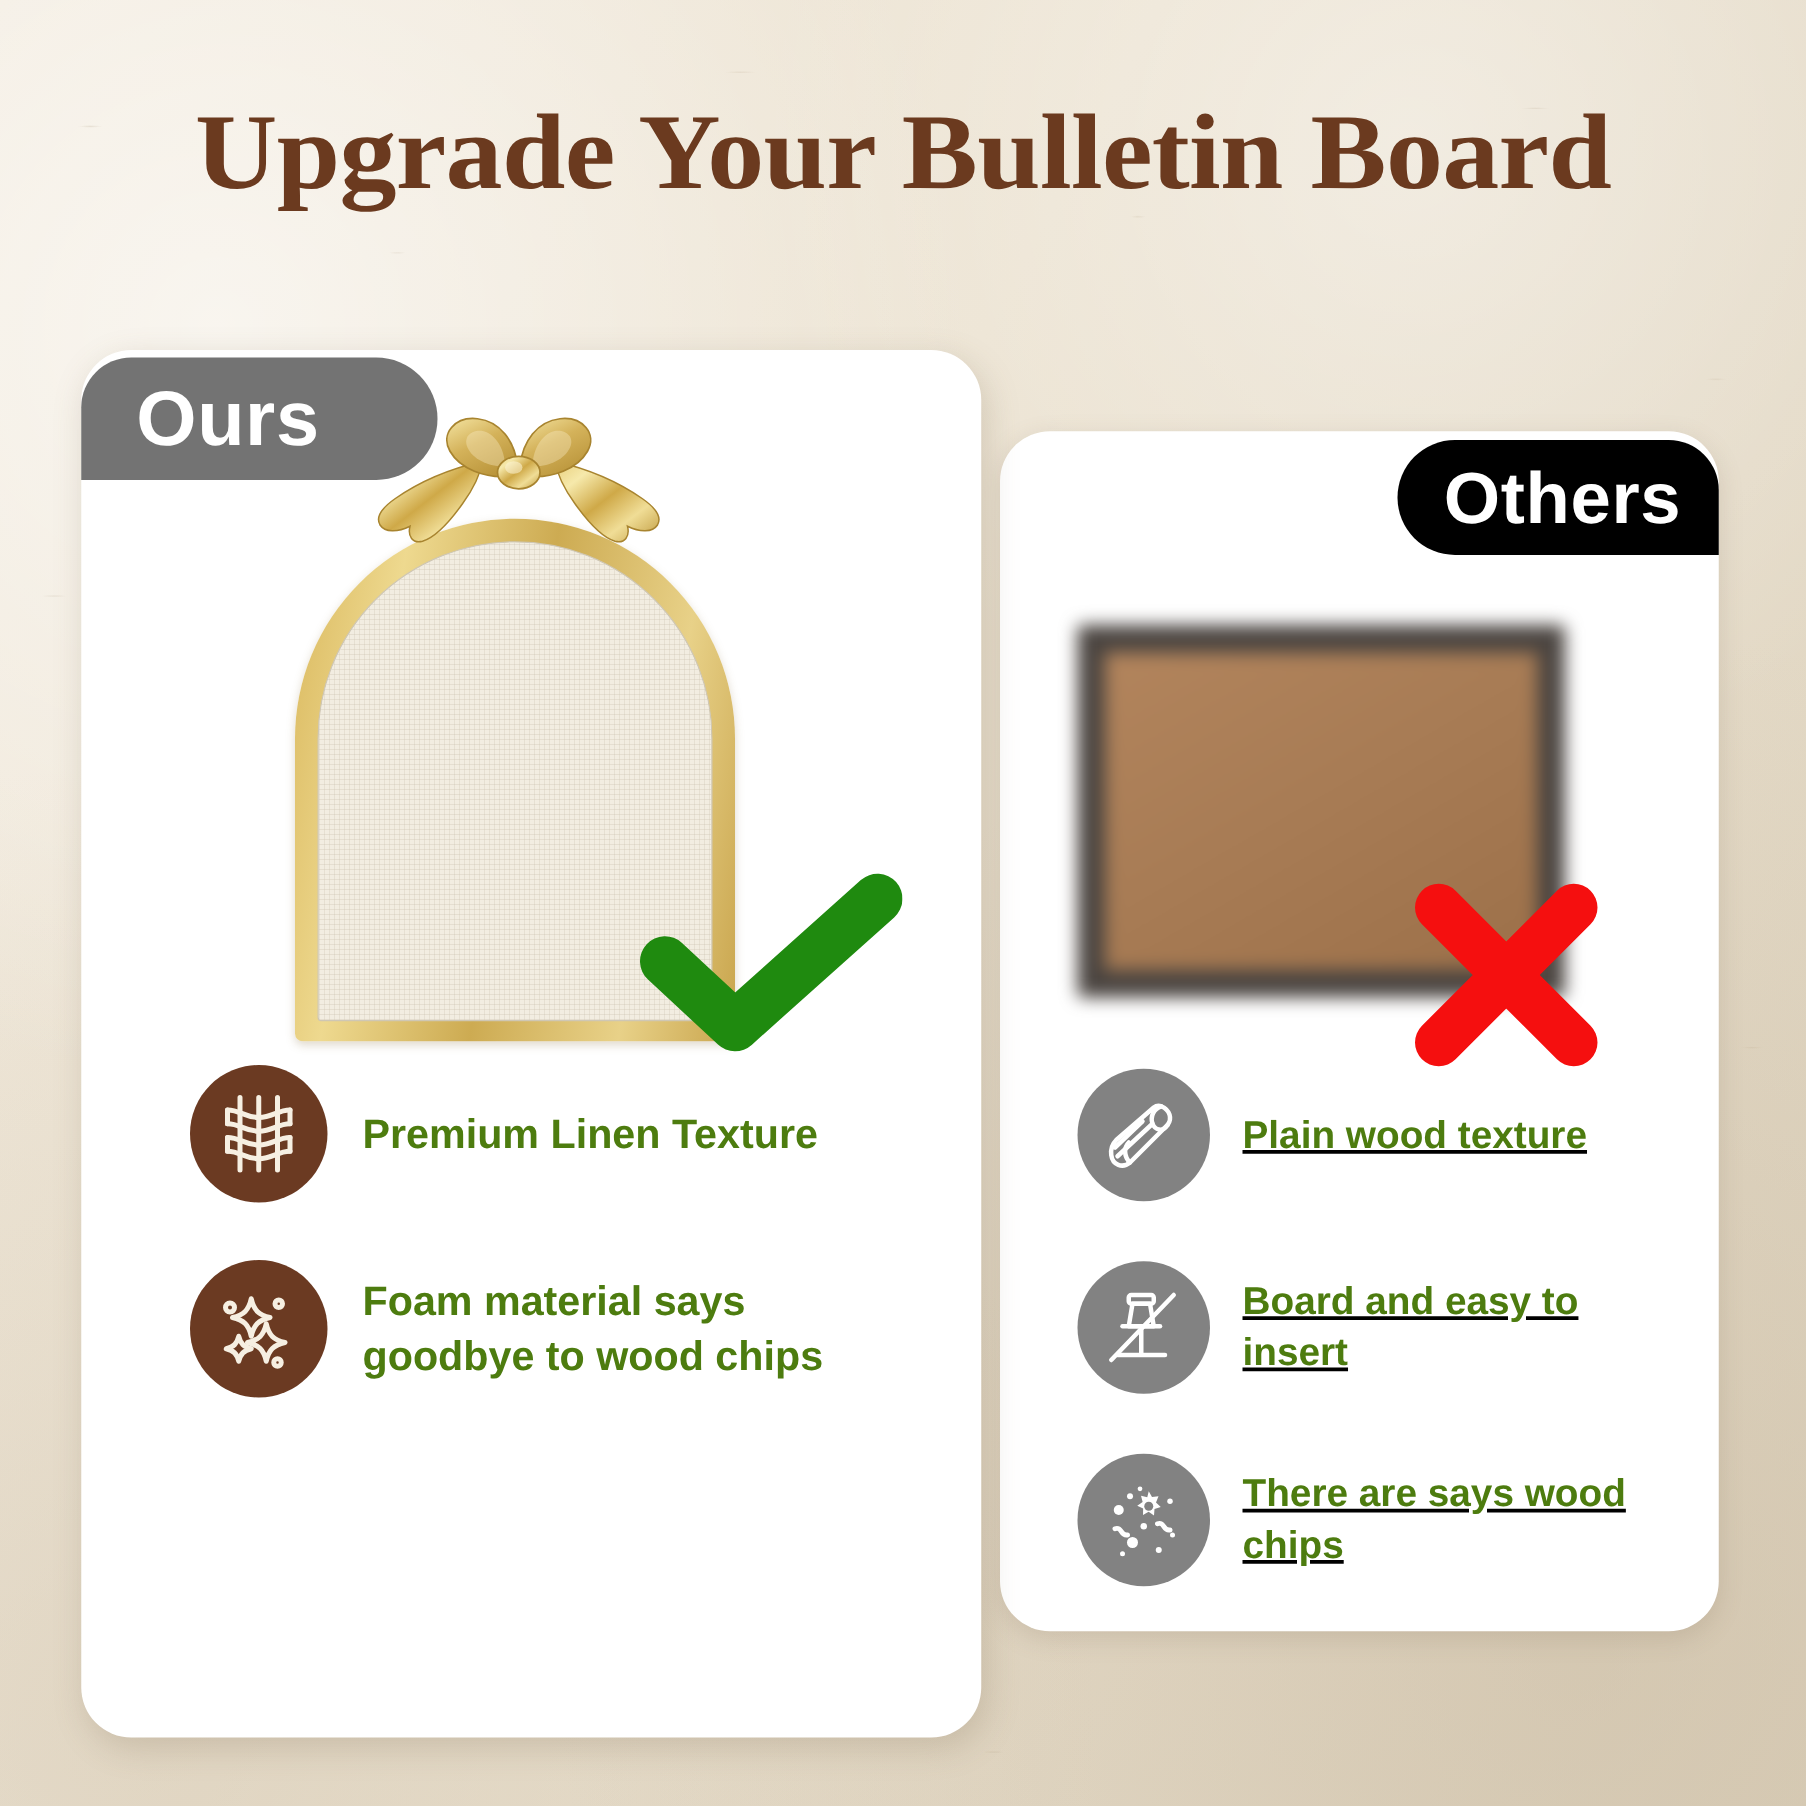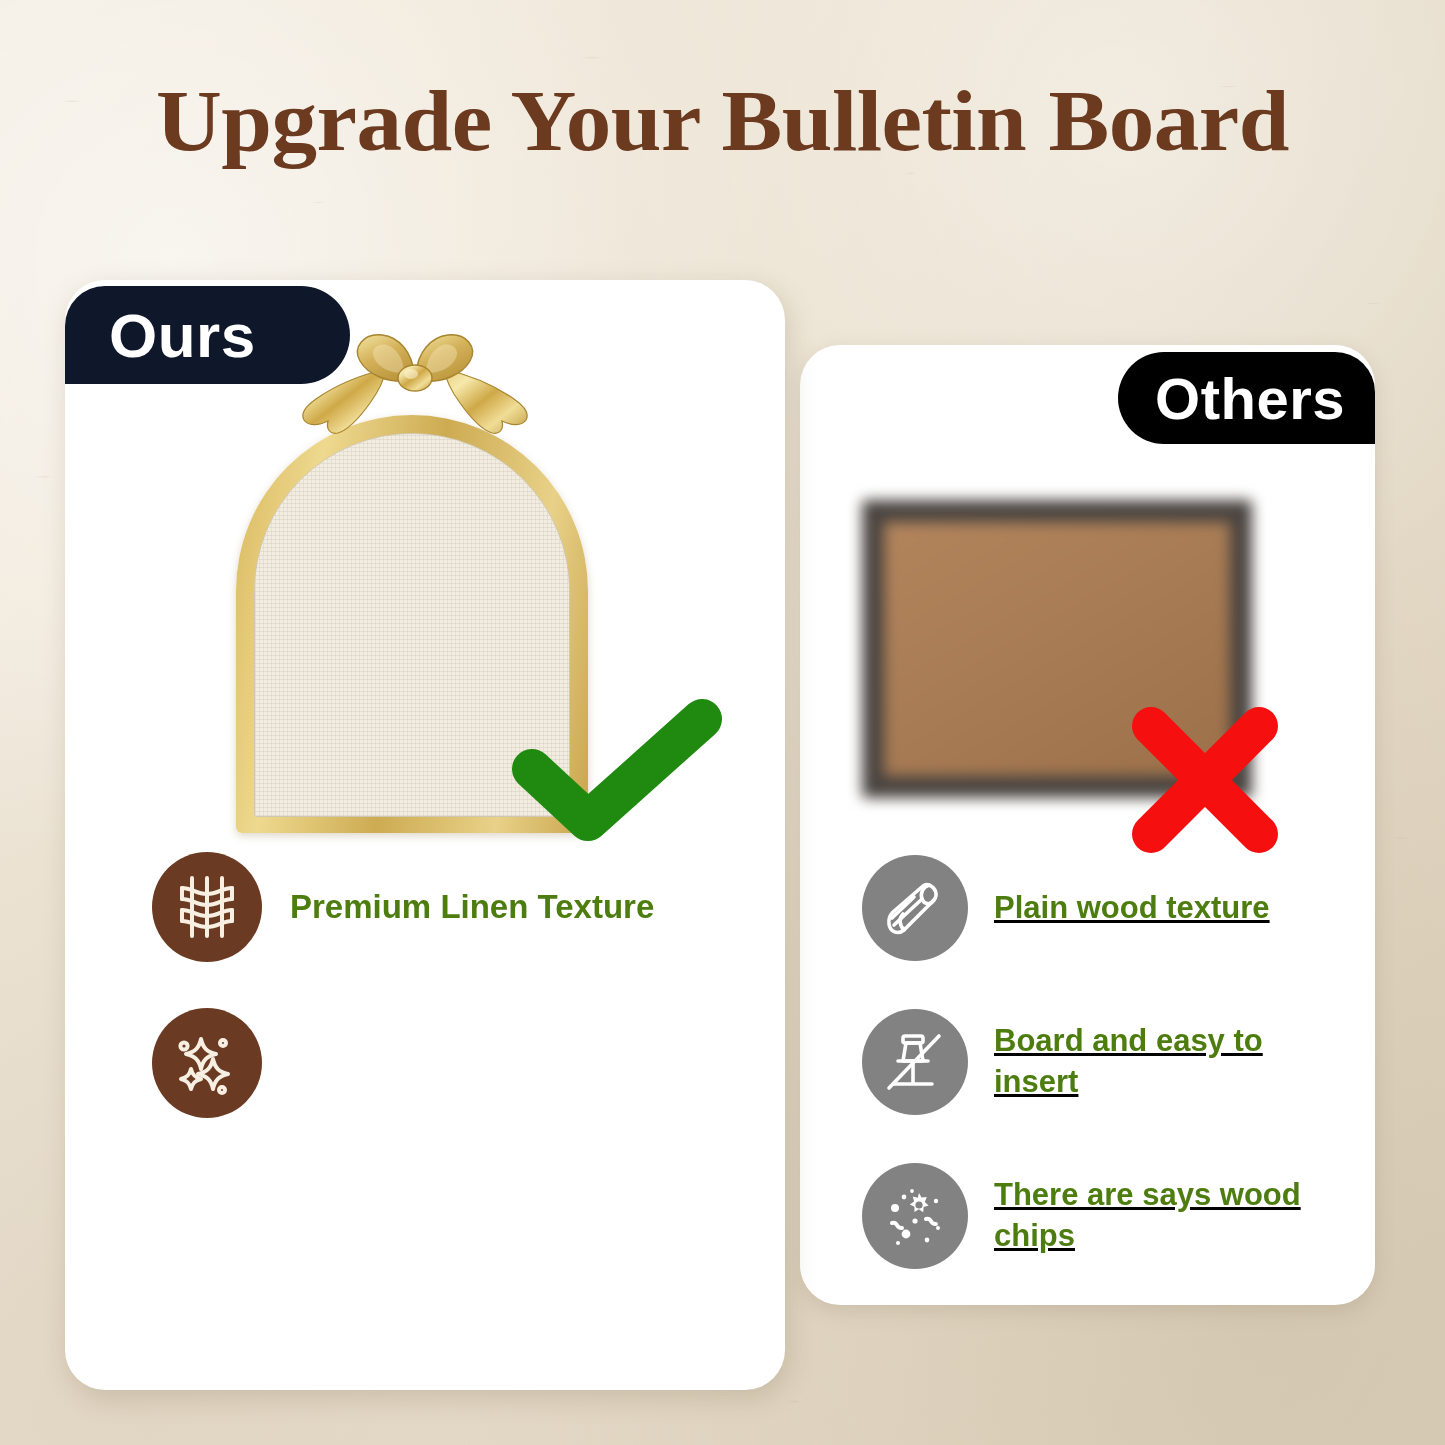--- a/index.html
+++ b/index.html
@@ -102,21 +102,21 @@
     color: #ffffff;
     font-weight: bold;
     font-size: 62px;
     letter-spacing: 0.5px;
   }
   #badge-ours {
     left: 65px;
     top: 286px;
     width: 285px;
     height: 98px;
-    background: #0f172a;
+    background: #737373;
     border-radius: 40px 49px 49px 0;
     padding-left: 44px;
   }
   #badge-others {
     left: 1118px;
     top: 352px;
     width: 257px;
     height: 92px;
     background: #000000;
     border-radius: 46px 40px 0 46px;
@@ -340,20 +340,21 @@
         <g fill="none" stroke="#f6efe2" stroke-width="4" stroke-linejoin="round">
           <path d="M28 10 C30 19 34 23 43 25 C34 27 30 31 28 40 C26 31 22 27 13 25 C22 23 26 19 28 10 Z"></path>
           <path d="M40 30 C42 39 46 43 55 45 C46 47 42 51 40 60 C38 51 34 47 25 45 C34 43 38 39 40 30 Z"></path>
           <path d="M18 40 C19.5 46 22 48.5 28 50 C22 51.5 19.5 54 18 60 C16.5 54 14 51.5 8 50 C14 48.5 16.5 46 18 40 Z"></path>
           <circle cx="11" cy="17" r="3.6"></circle>
           <circle cx="50" cy="14" r="3"></circle>
           <circle cx="49" cy="61" r="3"></circle>
         </g>
       </svg>
     </div>
+    <div class="feature-label">Foam material says goodbye to wood chips</div>
   </div>
 
 </div>
 
 <div class="feature-list" id="features-others">
 
   <div class="feature">
     <div class="feature-icon">
       <svg width="62" height="62" viewBox="0 0 62 62">
         <g fill="none" stroke="#ffffff" stroke-width="3.6" stroke-linejoin="round" stroke-linecap="round">

